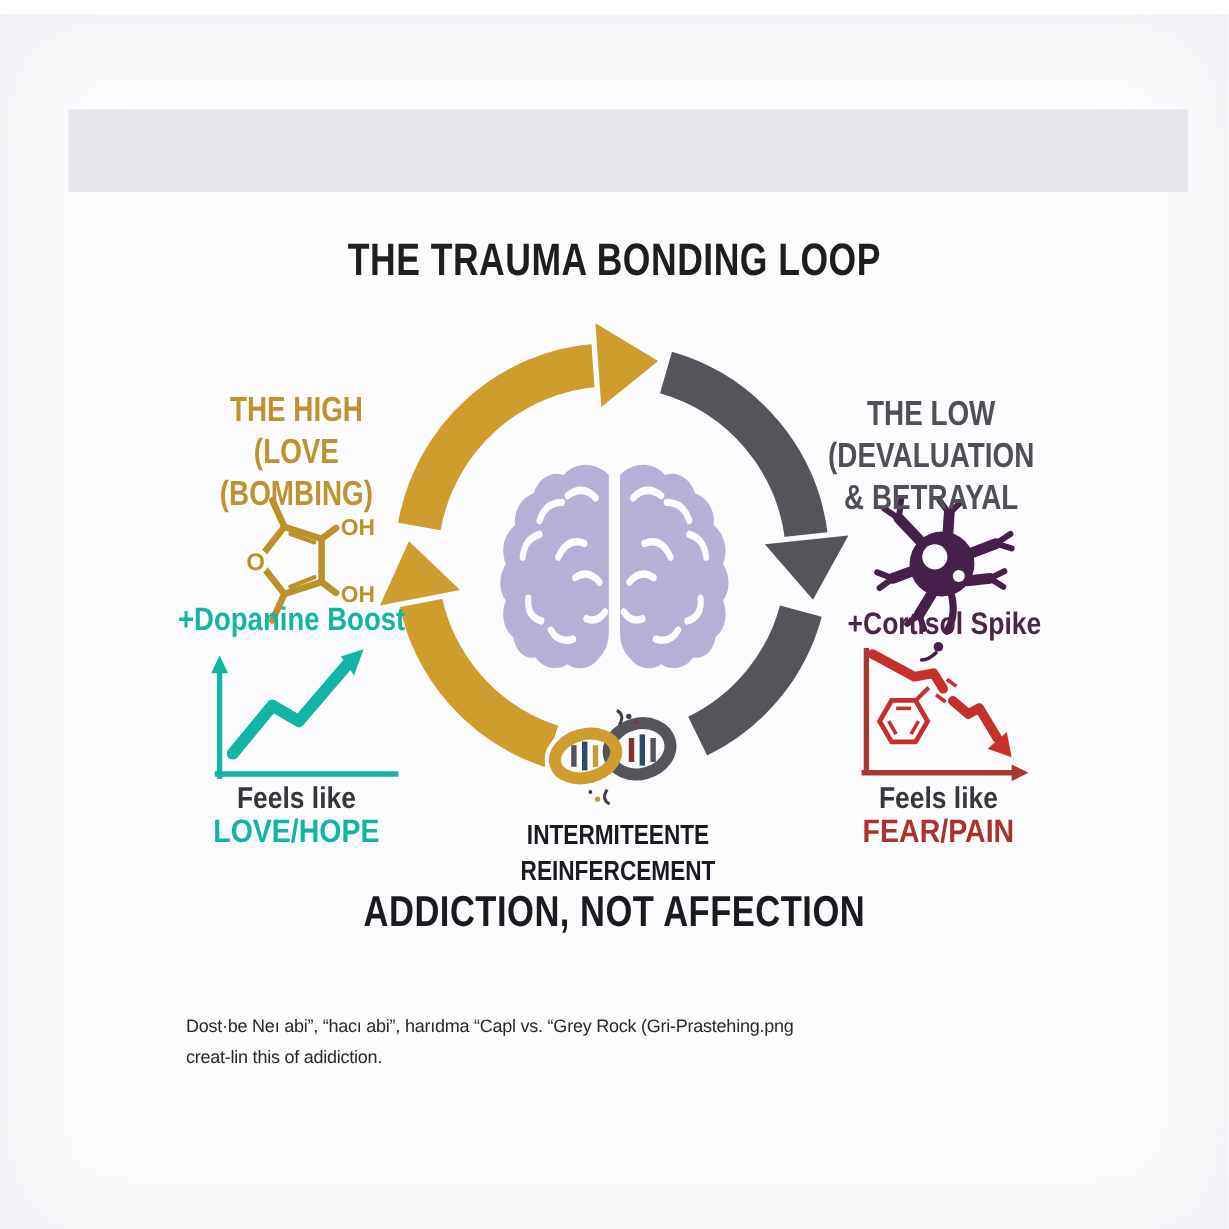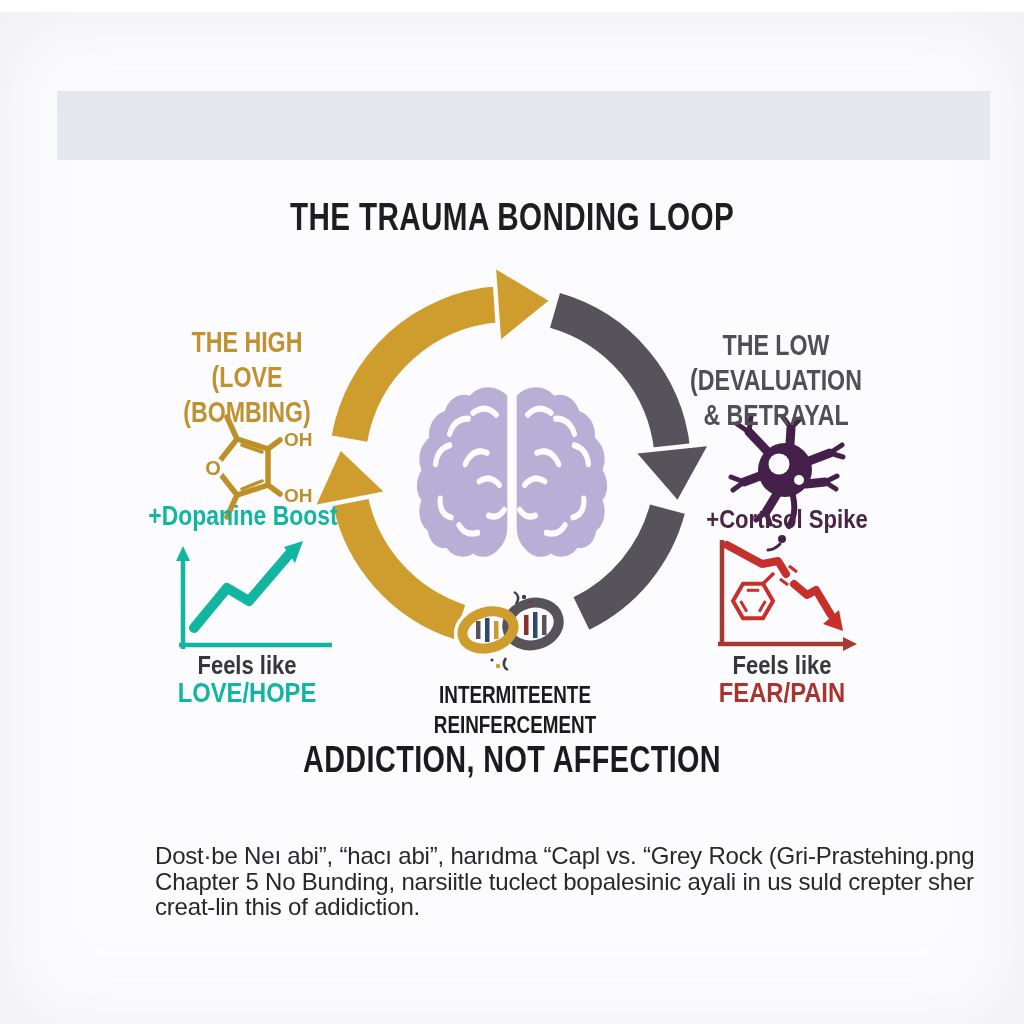--- a/index.html
+++ b/index.html
@@ -22,21 +22,21 @@
   .feels{width:250px;}
   .feels-left{left:122px;top:640px;}
   .feels-right{left:657px;top:640px;}
   .feels-prefix{font-size:25px;line-height:27px;color:#37373B;}
   .feels-value{font-size:27px;line-height:29px;}
   .feels-left .feels-value{color:#12B5A2;}
   .feels-right .feels-value{color:#A8332F;}
   .intermittent{left:390px;top:668px;width:250px;font-size:23px;line-height:30px;color:#1B1B1F;}
   .subtitle{left:0;top:727px;width:1024px;font-size:36px;color:#1B1B1F;letter-spacing:.5px;}
   .paragraph{position:absolute;left:155px;top:831px;width:740px;text-align:left;font-weight:400;
-             font-size:24px;line-height:25.6px;color:#28282C;letter-spacing:-.2px;}
+             font-size:15px;line-height:25.6px;color:#28282C;letter-spacing:-.2px;}
   .paragraph div{white-space:nowrap;}
 </style>
 </head>
 <body>
 
 <div class="canvas">
 
   <div class="banner"></div>
 
   <div class="txt title cond78">THE TRAUMA BONDING LOOP</div>
@@ -220,17 +220,16 @@
 
   <div class="txt intermittent cond82">
     <div>INTERMITEENTE</div>
     <div>REINFERCEMENT</div>
   </div>
 
   <div class="txt subtitle cond80">ADDICTION, NOT AFFECTION</div>
 
   <div class="paragraph">
     <div>Dost·be Neı abi”, “hacı abi”, harıdma “Capl vs. “Grey Rock (Gri-Prastehing.png</div>
-    <div>Chapter 5 No Bunding, narsiitle tuclect bopalesinic ayali in us suld crepter sher</div>
     <div>creat-lin this of adidiction.</div>
   </div>
 
 </div>
 
 </body></html>

